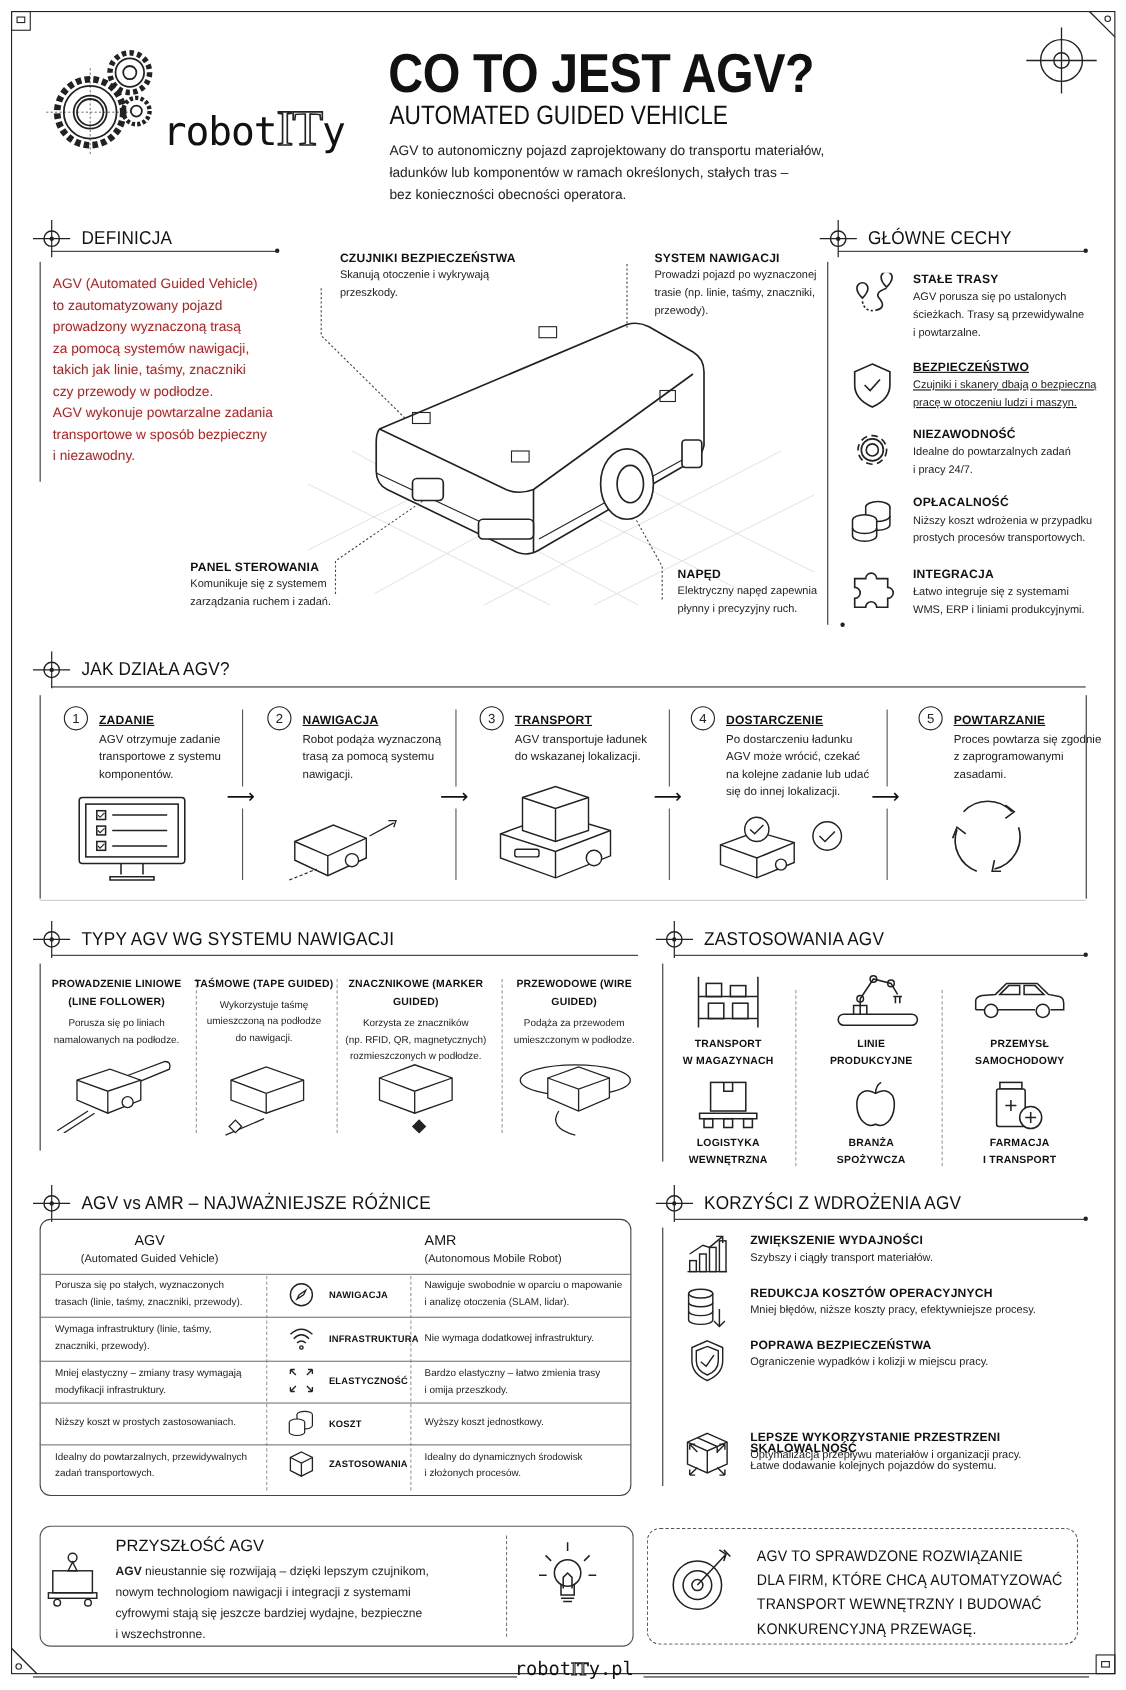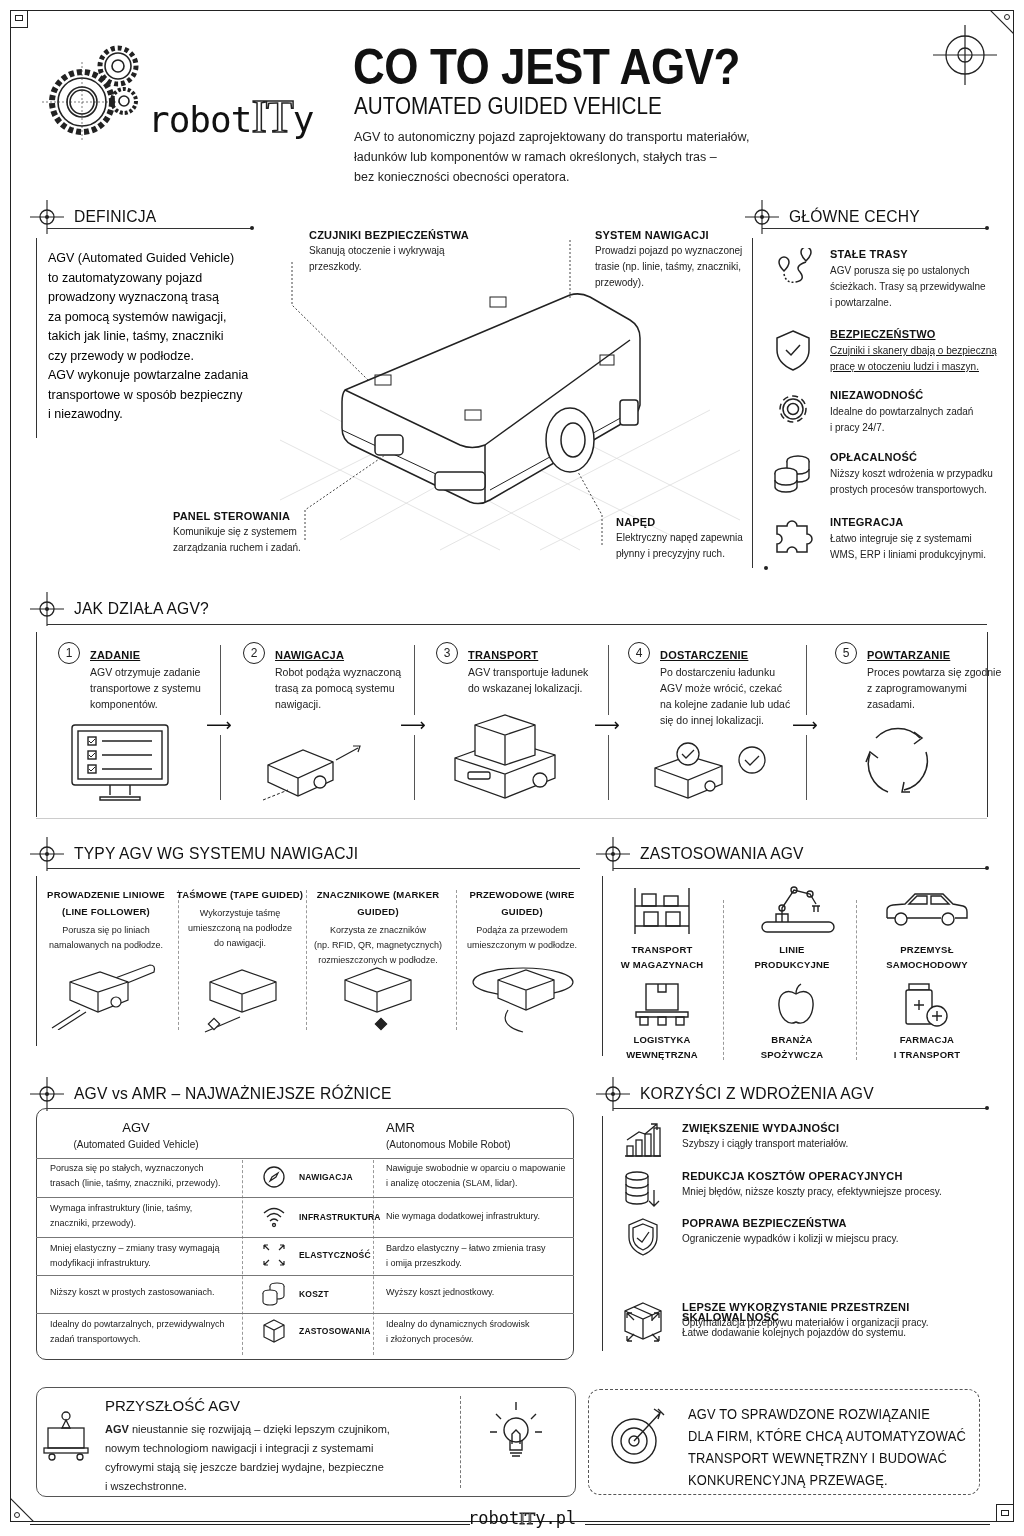--- a/index.html
+++ b/index.html
@@ -10,21 +10,21 @@
   .abs { position: absolute; }
   .h-title { font-family: "Liberation Sans", sans-serif; font-weight: bold; font-size: 50px; letter-spacing: -0.5px; transform: scaleX(0.88); transform-origin: left top; white-space: nowrap; }
   .h-sub { font-family: "Liberation Sans", sans-serif; font-size: 24px; transform: scaleX(0.86); transform-origin: left top; white-space: nowrap; }
   .intro { font-family: "Liberation Sans", sans-serif; font-size: 12.5px; line-height: 20px; color: #222; }
   .sec-head { position: absolute; display: flex; align-items: center; gap: 10px; }
   .sec-head .lbl { font-family: "Liberation Sans", sans-serif; font-size: 17px; letter-spacing: 0.2px; white-space: nowrap; transform: scaleX(0.92); transform-origin: left center; }
   .rule { position: absolute; height: 0; border-top: 1.2px solid #333; }
   .vrule { position: absolute; width: 0; border-left: 1.2px solid #333; }
   .dot { position: absolute; width: 4px; height: 4px; background: #222; border-radius: 50%; }
   .txt { font-family: "Liberation Sans", sans-serif; font-size: 11.5px; line-height: 19px; color: #222; }
-  .def-txt { font-family: "Liberation Sans", sans-serif; font-size: 12.5px; line-height: 19.5px; color: #000000; }
+  .def-txt { font-family: "Liberation Sans", sans-serif; font-size: 12.5px; line-height: 19.5px; color: #b91c1c; }
   .lbl-b { font-family: "Liberation Sans", sans-serif; font-weight: bold; font-size: 11px; letter-spacing: 0.2px; color: #111; }
   .small { font-family: "Liberation Sans", sans-serif; font-size: 10px; line-height: 16px; color: #222; }
   .feature { position: absolute; left: 770px; width: 230px; display: flex; gap: 14px; }
   .feature .ic { width: 46px; flex: 0 0 46px; display: flex; justify-content: center; }
   .step { position: absolute; top: 642px; width: 180px; }
   .step .num { position: absolute; left: 0; top: 0; width: 22px; height: 22px; border: 1.3px solid #222; border-radius: 50%; font-family: "Liberation Sans", sans-serif; font-size: 12px; display: flex; align-items: center; justify-content: center; }
   .step .ttl { position: absolute; left: 32px; top: 4px; text-decoration: underline; }
   .step .desc { position: absolute; left: 32px; top: 22px; width: 150px; font-size: 10.5px; line-height: 16px; }
   .dash-v { position: absolute; width: 0; border-left: 1px dashed #999; }
   .type-col { position: absolute; top: 886px; width: 128px; text-align: center; }

